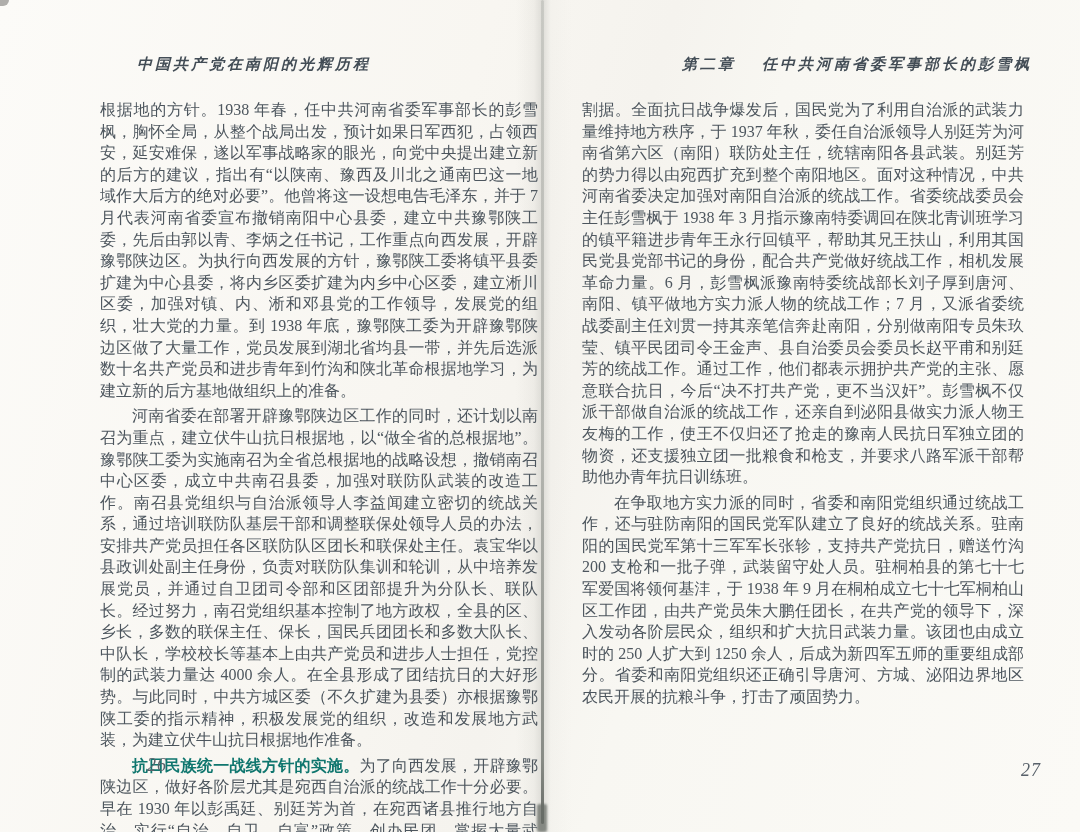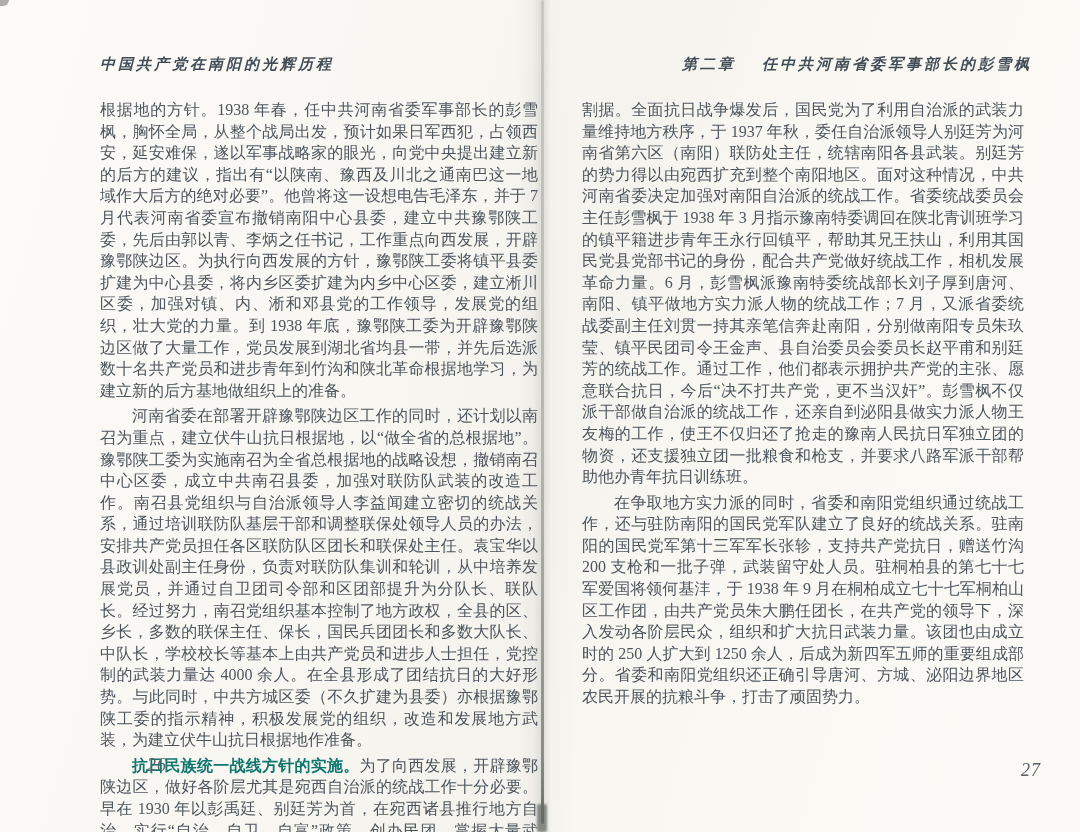--- a/index.html
+++ b/index.html
@@ -25,21 +25,21 @@
     position:absolute;left:537px;top:804px;width:10px;height:28px;
     background:#676c66;opacity:.75;filter:blur(1px);border-radius:2px;
   }
   .speck{
     position:absolute;left:0;top:0;width:9px;height:6px;
     background:#9b9b97;opacity:.8;border-radius:0 0 7px 0;
   }
   .running-header{
     position:absolute;top:55px;
     font-size:15px;font-weight:bold;font-style:italic;
-    letter-spacing:3px;color:#434d56;white-space:nowrap;
+    letter-spacing:3px;color:#434d56;white-space:nowrap;margin-left:37px;
   }
   .rh-left{left:100px;}
   .rh-right{right:48px;text-align:right;}
   .rh-right .chapter{margin-right:26px;}
   .body-block{
     position:absolute;top:95px;
     font-size:16px;line-height:21.6px;color:#4d565e;
     text-align:justify;text-justify:inter-ideograph;
   }
   .body-left{left:96px;width:446px;}

